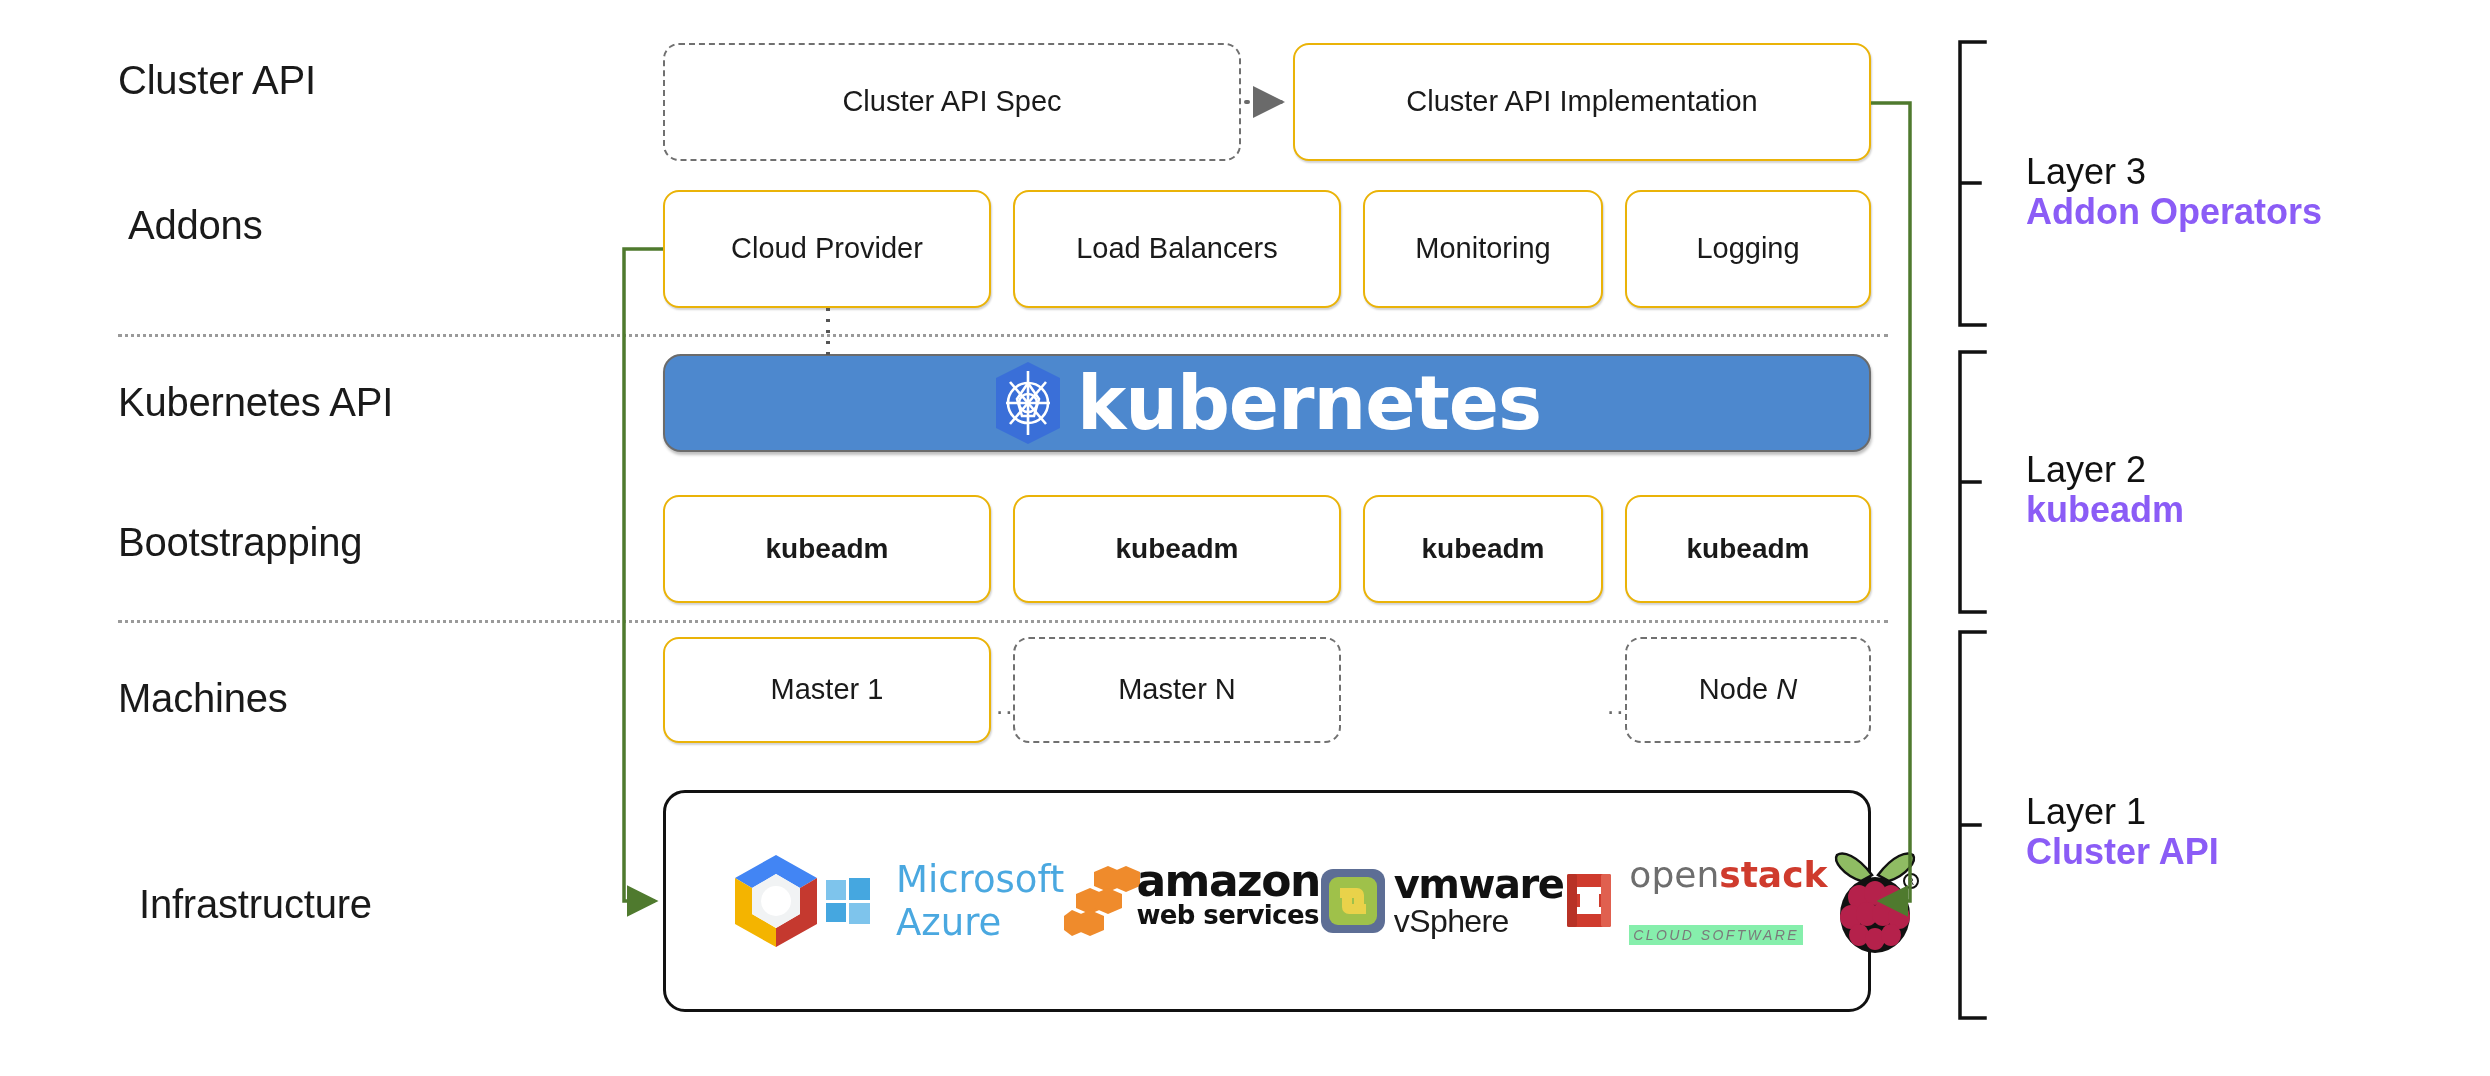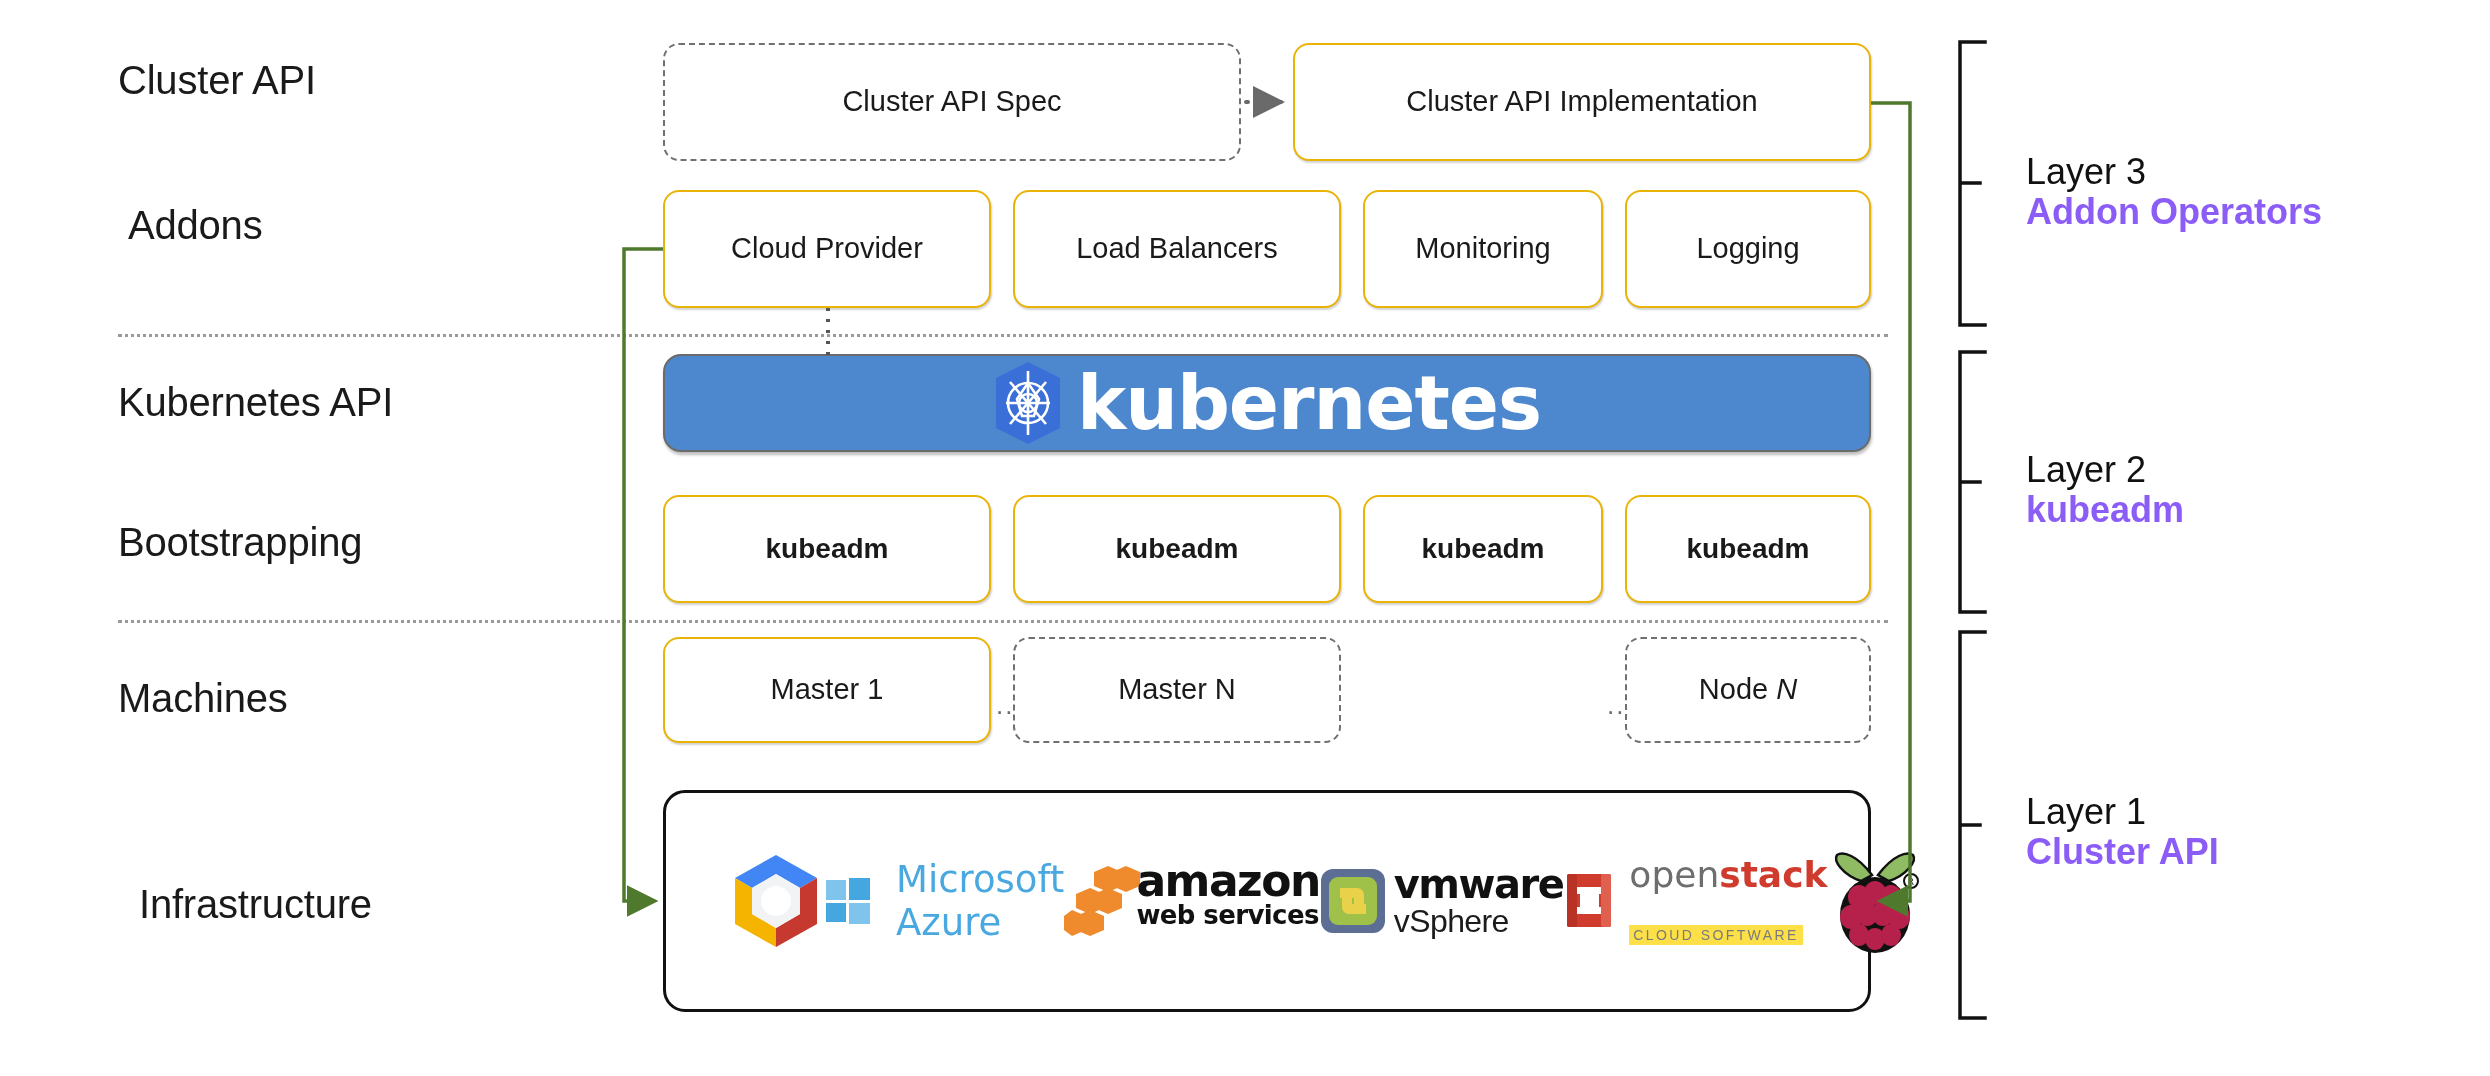--- a/index.html
+++ b/index.html
@@ -241,21 +241,21 @@
         <rect x="4" y="24" width="44" height="13" rx="2" fill="#cf3b2d"></rect>
         <rect x="4" y="44" width="44" height="13" rx="2" fill="#cf3b2d"></rect>
         <rect x="4" y="4" width="10" height="53" rx="2" fill="#b83226"></rect>
         <rect x="38" y="4" width="10" height="53" rx="2" fill="#e0604f"></rect>
         <rect x="17" y="20" width="19" height="21" fill="#ffffff"></rect>
       </svg>
       <span style="display:flex;flex-direction:column;align-items:flex-start;margin-left:8px;gap:28px;">
         <span style="line-height:1;">
           <span style="font-size:36px;color:#6e6e6e;font-family:'DejaVu Sans','Liberation Sans',sans-serif;">open</span><span style="font-size:36px;font-weight:bold;color:#cf3b2d;font-family:'DejaVu Sans','Liberation Sans',sans-serif;">stack</span>
         </span>
-        <span style="font-size:14px;color:#7a7a7a;letter-spacing:2.4px;background:#fde047;padding:2px 4px;margin-top:4px;font-family:'Liberation Sans','DejaVu Sans',sans-serif;">CLOUD SOFTWARE</span>
+        <span style="font-size:14px;color:#7a7a7a;letter-spacing:2.4px;background:#86efac;padding:2px 4px;margin-top:4px;font-family:'Liberation Sans','DejaVu Sans',sans-serif;font-style:italic;">CLOUD SOFTWARE</span>
       </span>
     </span>
 
     <span class="logo" style="margin-right:26px;">
       <svg width="96" height="112" viewBox="0 0 96 112">
         <g fill="#8fbc63" stroke="#111" stroke-width="2.5">
           <path d="M45 30 C30 10 16 6 10 10 C6 16 16 30 34 36 Z"></path>
           <path d="M51 30 C66 10 80 6 86 10 C90 16 80 30 62 36 Z"></path>
         </g>
         <g fill="#111">

